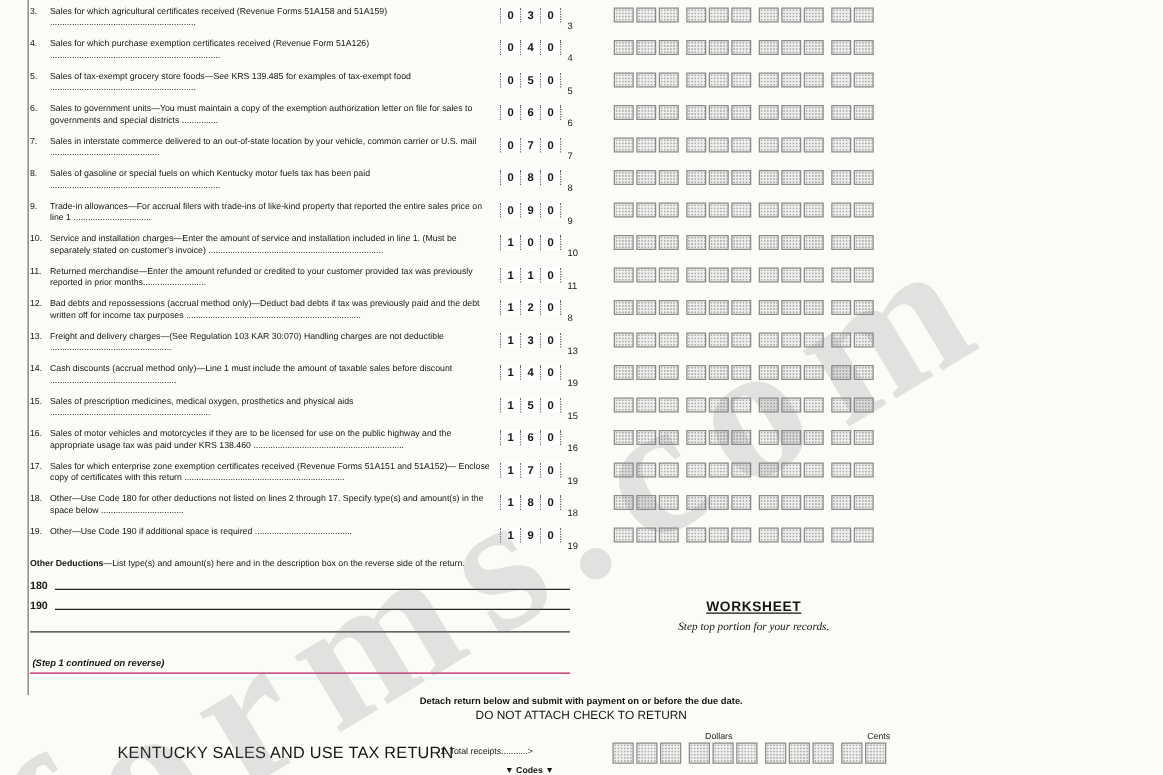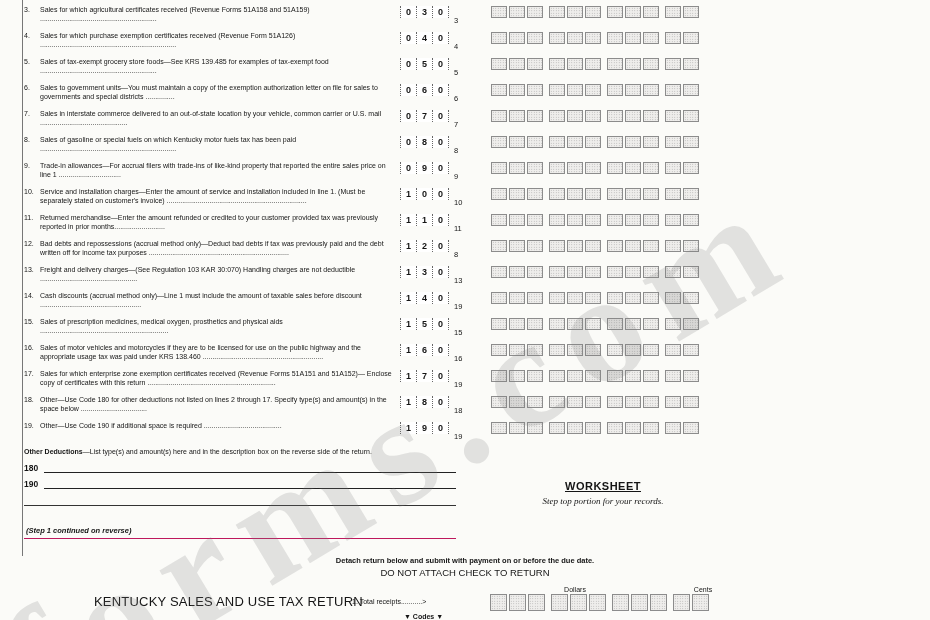--- a/index.html
+++ b/index.html
@@ -34,21 +34,21 @@
     background-image:radial-gradient(circle, #ababab 0.5px, transparent 0.7px);
     background-size:2.5px 2.5px;
   }
   .cell.gend { margin-right:4px; }
   .cell.big { width:17px; height:17px; }
 
   .bottom-row { display:flex; margin-top:6px; }
   .od-block { width:432px; }
   .od-note { margin:0 0 3px 0; font-size:7px; line-height:8.7px; }
   .od-note .b { font-weight:bold; }
-  .od-line { display:flex; align-items:flex-end; margin-top:6px; }
+  .od-line { display:flex; align-items:center; margin-top:6px; }
   .od-code { font-weight:bold; font-size:8.5px; margin-right:6px; }
   .od-rule { flex:1; border-bottom:1px solid #222; height:9px; }
   .step-note {
     margin-top:16px; padding:20px 2px 3px 2px; width:100%;
     border-top:1px solid #333; border-bottom:1px solid #be185d;
     font-weight:bold; font-style:italic; font-size:7.5px;
   }
   .ws-label { margin-left:auto; margin-top:32px; width:250px; text-align:center; }
   .ws-title { font-weight:bold; font-size:11px; letter-spacing:0.5px;text-decoration:underline; }
   .ws-sub { font-family:"Liberation Serif", serif; font-style:italic; font-size:9px; margin-top:4px; }

